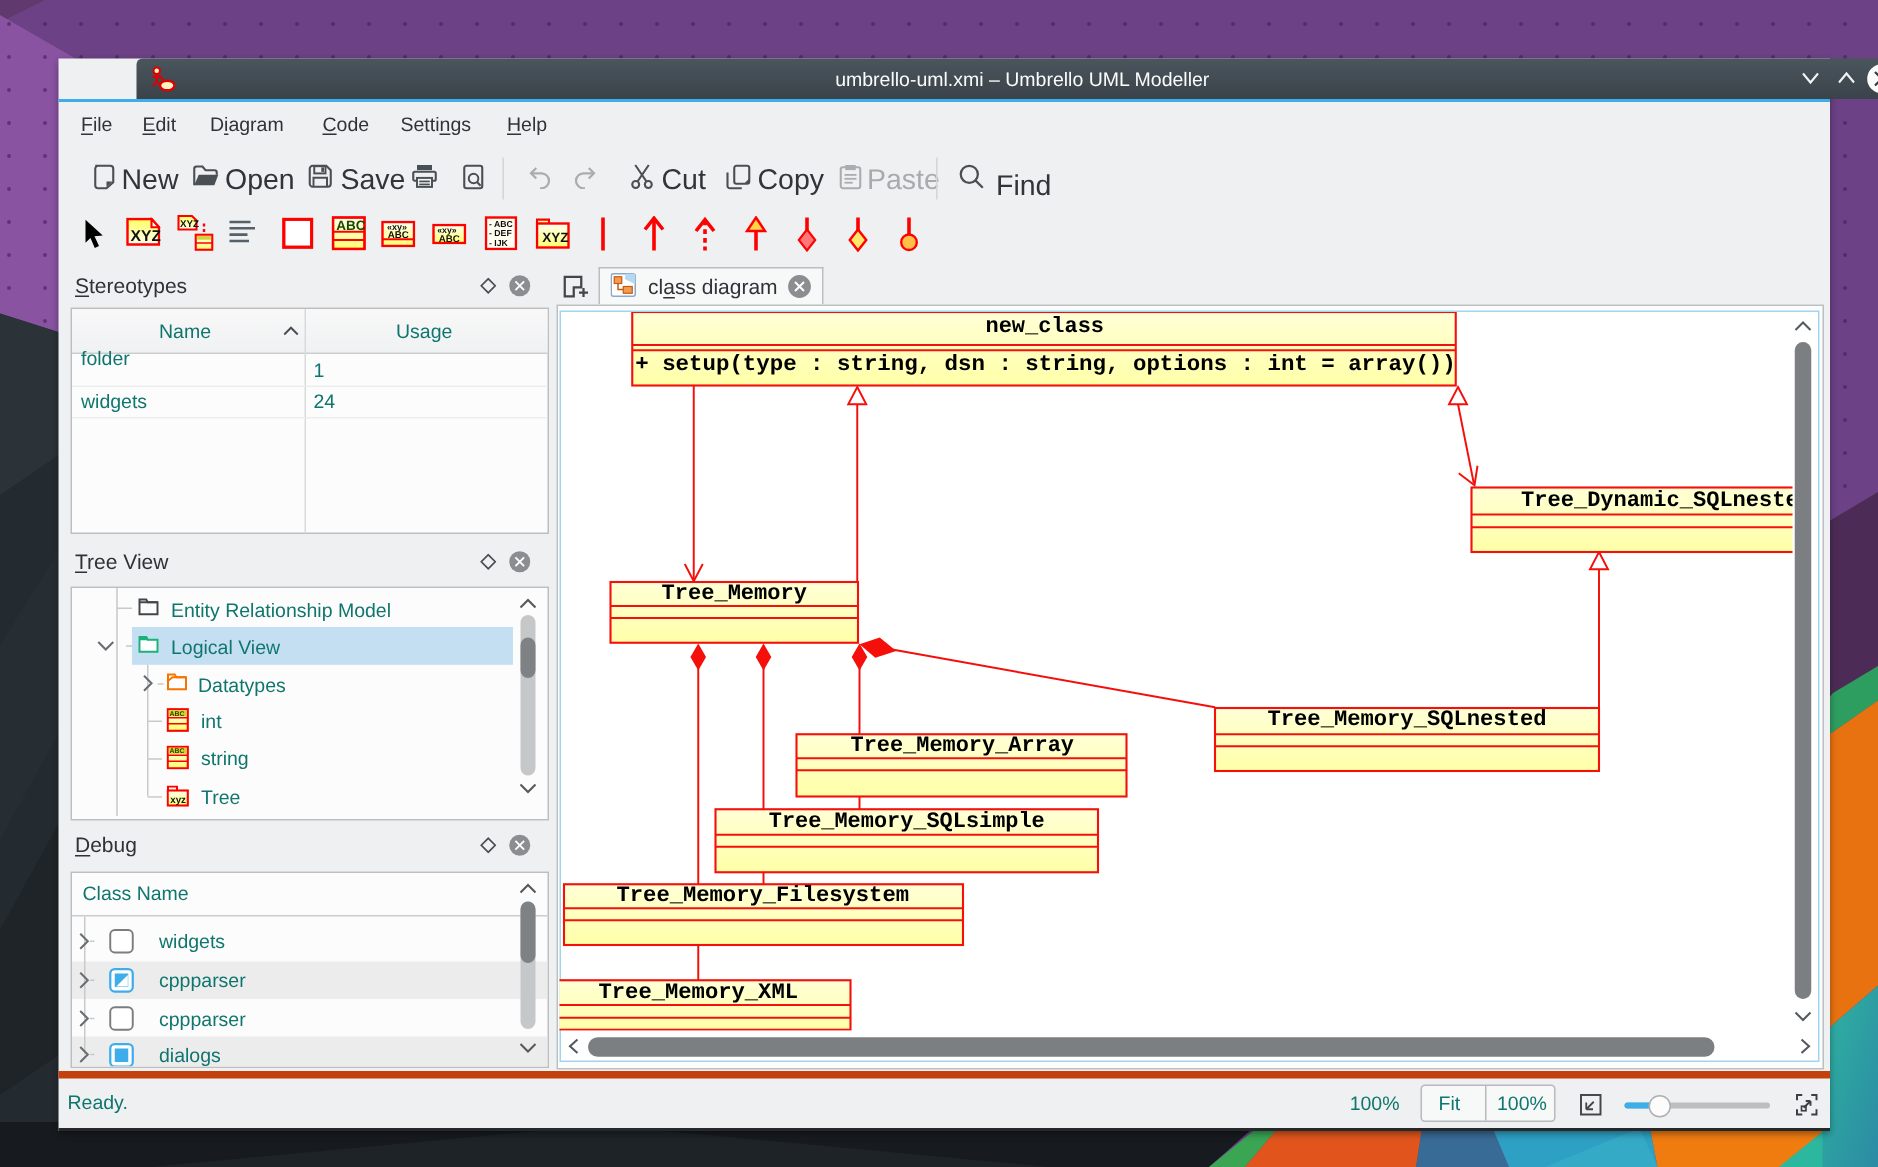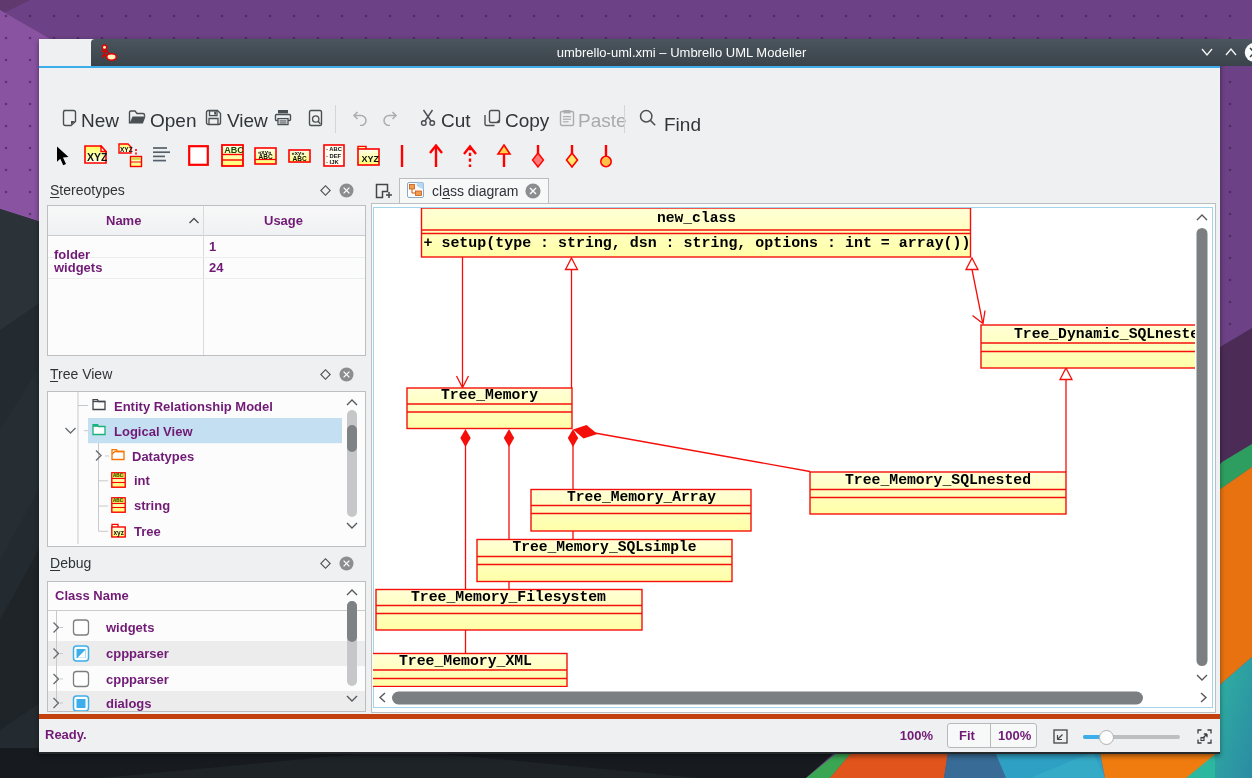--- a/index.html
+++ b/index.html
@@ -16,21 +16,21 @@
   #menubar{position:absolute;left:0;top:29px;width:100%;height:30px;font-size:13px;color:#2e3338;}
   #menubar span{position:absolute;top:7px;}
   #menubar u{text-decoration:underline;text-underline-offset:2px;}
   .tb-label{position:absolute;font-size:19px;color:#30353a;}
   .tb-label.dis{color:#a8abad;}
   .vsep{position:absolute;width:1px;background:#d4d5d6;}
   
   .docktitle{position:absolute;font-size:14px;color:#2e3338;}
   .docktitle u{text-decoration:underline;text-underline-offset:2px;}
   .dockbox{position:absolute;background:#fcfcfc;border:1px solid #bcbebf;}
-  .t13{font-size:13px;color:#701a75;font-weight:bold;}
+  .t13{font-size:13px;color:#0f766e;}
   
   #statusbar{position:absolute;left:0;top:675px;width:100%;height:37px;border-top:5px solid #c2410c;}
 </style>
 </head>
 <body>
 
 <svg id="desk" width="1252" height="778" viewBox="0 0 1252 778">
   <defs>
     <pattern id="dots" width="24" height="22" patternUnits="userSpaceOnUse">
       <circle cx="6" cy="16" r="1.3" fill="#3c2050" opacity="0.6"></circle>
@@ -81,41 +81,49 @@
     </svg>
     <svg class="abs" style="left:1133px;top:8px" width="14" height="10" viewBox="0 0 14 10">
       <polyline points="2,8 7,2 12,8" fill="none" stroke="#f2f3f3" stroke-width="1.4"></polyline>
     </svg>
     <svg class="abs" style="left:1153px;top:3px" width="21" height="21" viewBox="0 0 21 21">
       <circle cx="10.5" cy="10.5" r="9.7" fill="#fbfcfc"></circle>
       <path d="M6 6 L15 15 M15 6 L6 15" stroke="#343a3f" stroke-width="1.5"></path>
     </svg>
   </div>
   <div id="accent"></div>
+  <div id="menubar">
+    <span style="left:15px"><u>F</u>ile</span>
+    <span style="left:56px"><u>E</u>dit</span>
+    <span style="left:101px">D<u>i</u>agram</span>
+    <span style="left:176px"><u>C</u>ode</span>
+    <span style="left:228px">Setti<u>n</u>gs</span>
+    <span style="left:299px"><u>H</u>elp</span>
+  </div>
   <div id="tb1">
 
     <svg class="abs" style="left:22px;top:70px" width="17" height="18" viewBox="0 0 17 18">
       <path d="M2.5 1.5 h10 a2 2 0 0 1 2 2 v9 l-4.5 4 h-5.5 a2 2 0 0 1 -2 -2 v-11 a2 2 0 0 1 2 -2 z" fill="none" stroke="#4a4f54" stroke-width="1.4"></path>
       <path d="M14 12 l-4 3.7 v-3.7 z" fill="#4a4f54"></path>
     </svg>
     <div class="tb-label" style="left:42px;top:71px">New</div>
 
     <svg class="abs" style="left:89px;top:70px" width="18" height="17" viewBox="0 0 18 17">
       <path d="M1.5 14.5 v-11 a1.5 1.5 0 0 1 1.5-1.5 h4 l2 2.5 h6 a1.5 1.5 0 0 1 1.5 1.5 v1.5" fill="none" stroke="#4a4f54" stroke-width="1.4"></path>
       <path d="M1.5 14.5 L4.5 7.5 h13 l-2.6 7 z" fill="#4a4f54"></path>
     </svg>
     <div class="tb-label" style="left:111px;top:71px">Open</div>
 
     <svg class="abs" style="left:166px;top:70px" width="17" height="17" viewBox="0 0 17 17">
       <path d="M1.5 3.5 a2 2 0 0 1 2-2 h9 l3 3 v9 a2 2 0 0 1 -2 2 h-10 a2 2 0 0 1 -2 -2 z" fill="none" stroke="#4a4f54" stroke-width="1.4"></path>
       <rect x="4.5" y="1.8" width="7.5" height="4.8" fill="none" stroke="#4a4f54" stroke-width="1.3"></rect>
       <rect x="9.2" y="2.6" width="1.8" height="3" fill="#4a4f54"></rect>
       <path d="M4 15 v-5.5 h9 V15" fill="none" stroke="#4a4f54" stroke-width="1.3"></path>
     </svg>
-    <div class="tb-label" style="left:188px;top:71px">View</div>
+    <div class="tb-label" style="left:188px;top:71px">Save</div>
 
     <svg class="abs" style="left:235px;top:70px" width="18" height="17" viewBox="0 0 18 17">
       <rect x="4" y="1" width="10" height="3.4" fill="#4a4f54"></rect>
       <rect x="1.5" y="5.5" width="15" height="6" rx="1" fill="none" stroke="#4a4f54" stroke-width="1.4"></rect>
       <rect x="4" y="9.6" width="10" height="6" fill="#eff0f1" stroke="#4a4f54" stroke-width="1.3"></rect>
       <rect x="5.5" y="11.4" width="7" height="1.1" fill="#4a4f54"></rect>
       <rect x="5.5" y="13.4" width="7" height="1.1" fill="#4a4f54"></rect>
     </svg>
 
     <svg class="abs" style="left:268px;top:70px" width="17" height="18" viewBox="0 0 17 18">
@@ -275,21 +283,21 @@
     <div class="dockbox" style="left:8px;top:166px;width:317px;height:149px">
       <div class="abs" style="left:0;top:0;width:317px;height:29px;background:linear-gradient(#f8f8f9,#f0f1f2);border-bottom:1px solid #cacccd"></div>
       <div class="abs t13" style="left:58px;top:7px">Name</div>
       <svg class="abs" style="left:140px;top:11px" width="12" height="8" viewBox="0 0 12 8">
         <polyline points="1.5,6 6,1.5 10.5,6" fill="none" stroke="#4a4f54" stroke-width="1.3"></polyline>
       </svg>
       <div class="abs t13" style="left:216px;top:7px">Usage</div>
       <div class="abs" style="left:155px;top:0;width:1px;height:149px;background:#d9dadb"></div>
       <div class="abs" style="left:0;top:51px;width:317px;height:1px;background:#eceded"></div>
       <div class="abs" style="left:0;top:72px;width:317px;height:1px;background:#eceded"></div>
-      <div class="abs t13" style="left:6px;top:41px">folder</div>
+      <div class="abs t13" style="left:6px;top:25px">folder</div>
       <div class="abs t13" style="left:161px;top:33px">1</div>
       <div class="abs t13" style="left:6px;top:54px">widgets</div>
       <div class="abs t13" style="left:161px;top:54px">24</div>
     </div>
 
     <div class="docktitle" style="left:11px;top:327px"><u>T</u>ree View</div>
     <svg class="abs" style="left:281px;top:330px" width="11" height="11" viewBox="0 0 11 11">
       <rect x="2.2" y="2.2" width="6.6" height="6.6" fill="none" stroke="#4a4f54" stroke-width="1.1" transform="rotate(45 5.5 5.5)"></rect>
     </svg>
     <svg class="abs" style="left:300px;top:328px" width="15" height="15" viewBox="0 0 15 15">

